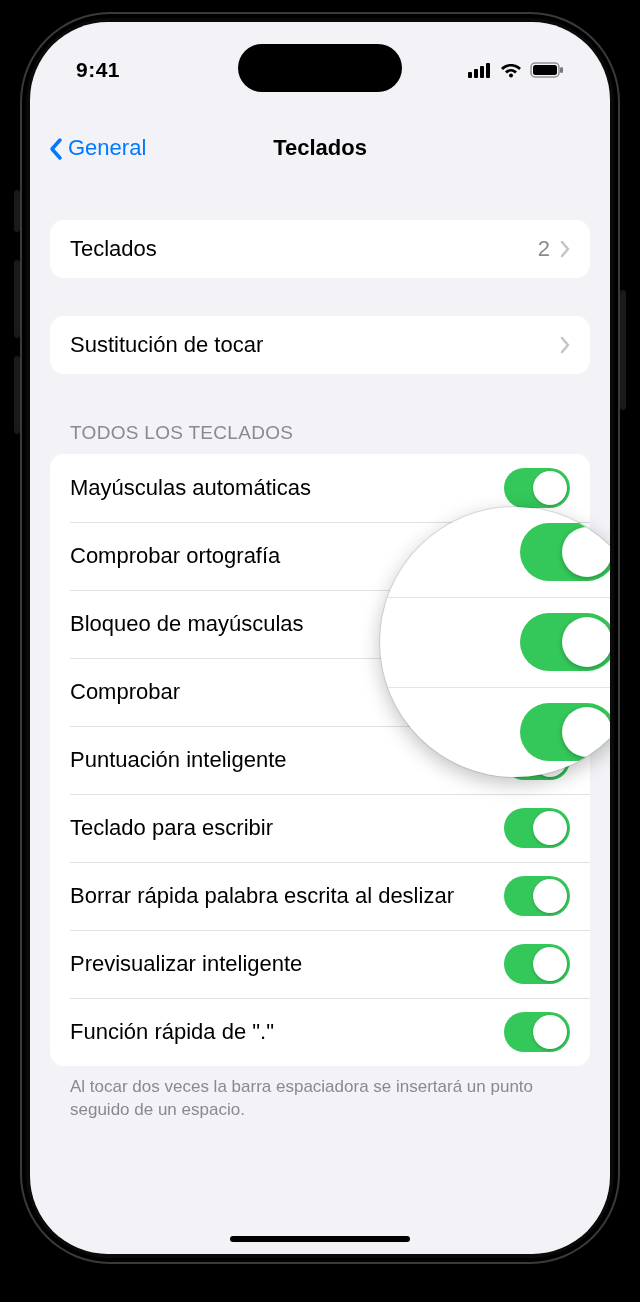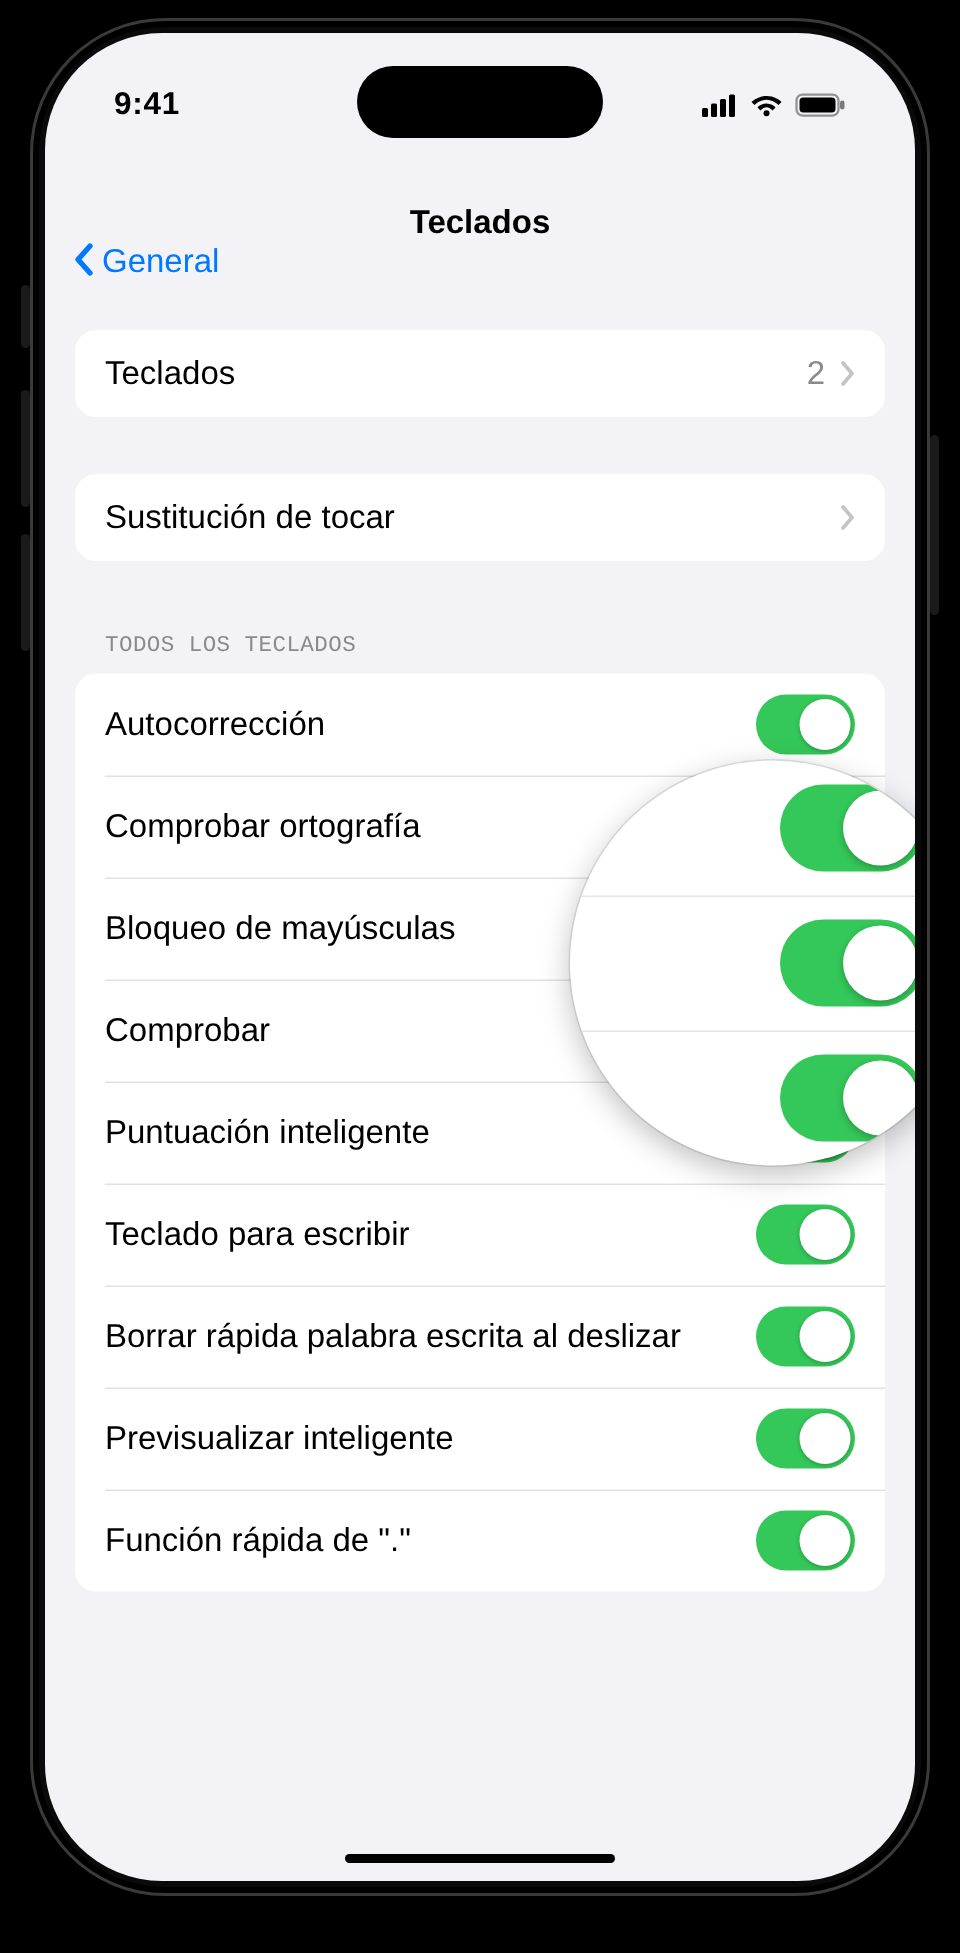--- a/index.html
+++ b/index.html
@@ -101,25 +101,24 @@
     font-size: 22px;
     font-weight: 600;
     color: #000;
   }
   .nav-back {
     position: absolute;
     left: 18px;
     top: 50%;
     transform: translateY(-50%);
     display: flex;
-    align-items: flex-start;
+    align-items: flex-end;
     gap: 4px;
     color: #0079ff;
     font-size: 22px;
-    margin-top: 26px;
   }
   .nav-back svg { display: block; }
 
   
   .content {
     position: absolute;
     top: 168px;
     bottom: 0;
     left: 0; right: 0;
     padding: 0 20px;
@@ -160,25 +159,24 @@
     margin-right: 10px;
   }
   .chevron {
     flex: 0 0 auto;
   }
   .chevron svg { display: block; }
 
   .section-header {
     margin-top: 48px;
     padding: 0 20px 10px 20px;
-    font-size: 15px;
+    font-size: 19px;
     color: #8a8a8e;
     text-transform: uppercase;
     letter-spacing: 0.3px;
-    font-family: Liberation Mono, monospace;
   }
   .group.after-header { margin-top: 0; }
 
   
   .switch {
     flex: 0 0 auto;
     width: 66px;
     height: 40px;
     border-radius: 20px;
     background: #34c759;
@@ -338,22 +336,22 @@
                   <polyline points="2,2 8,9 2,16" fill="none" stroke="#c4c4c7" stroke-width="2.5" stroke-linecap="round" stroke-linejoin="round"></polyline>
                 </svg>
             </span>
           </div>
         </div>
 
         <div class="section-header">TODOS LOS TECLADOS</div>
 
         <div class="group after-header" id="toggles-group">
 
-            <div class="row">
-              <div class="row-label">Autocorrección</div>
+        <div class="row">
+              <div class="row-label">Mayúsculas automáticas</div>
               <div class="switch">
                 <div class="knob"></div>
               </div>
             </div>
             <div class="row">
               <div class="row-label">Comprobar ortografía</div>
               <div class="switch">
                 <div class="knob"></div>
               </div>
             </div>
@@ -394,20 +392,21 @@
               </div>
             </div>
             <div class="row">
               <div class="row-label">Función rápida de "."</div>
               <div class="switch">
                 <div class="knob"></div>
               </div>
             </div>
           </div>
 
+        <div class="footer-text">Al tocar dos veces la barra espaciadora se insertará un punto seguido de un espacio.</div>
 
       </div>
 
       <div class="home-indicator"></div>
 
       <div class="magnifier">
         <div class="mag-content">
           <div class="mag-row">
             <div class="mag-switch">
                 <div class="mag-knob"></div>

